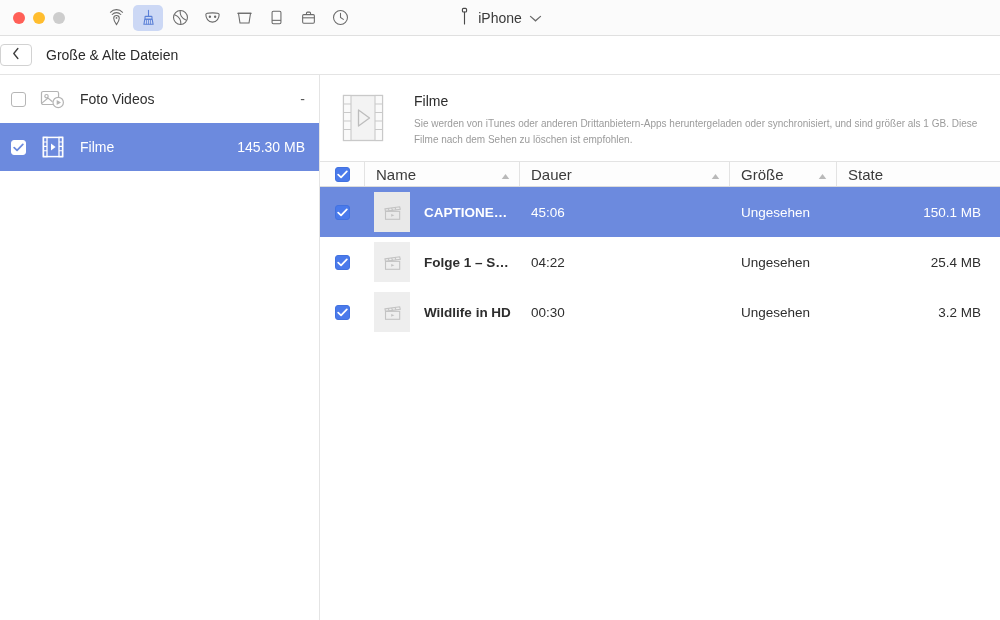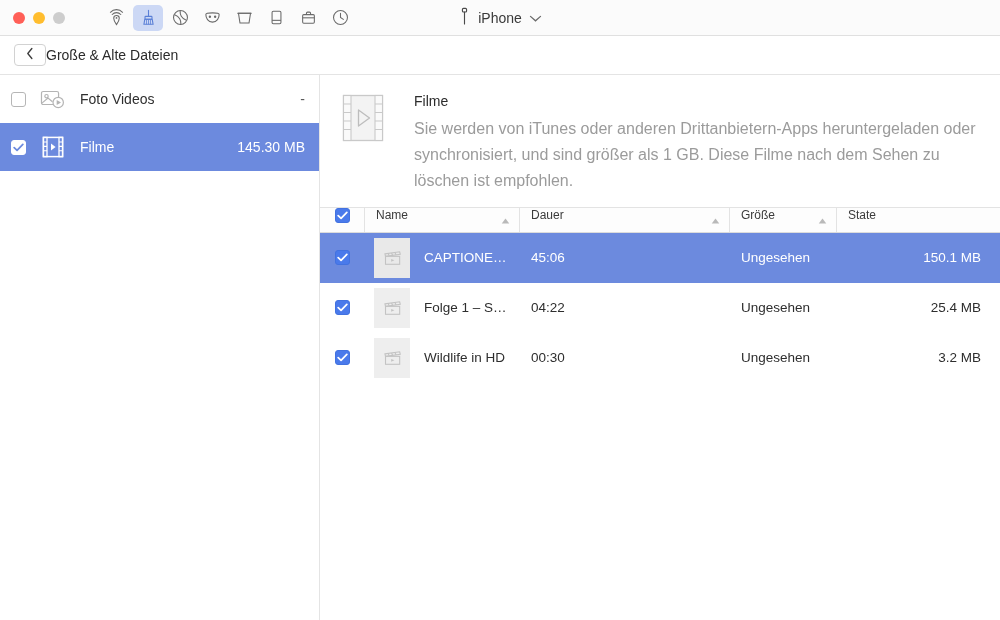--- a/index.html
+++ b/index.html
@@ -44,21 +44,21 @@
   .device > * { pointer-events: auto; }
   .device-label { font-size: 14px; color: #3a3a3a; }
   .chev { display: block; }
 
   
   .crumbbar {
     height: 39px;
     background: #ffffff;
     border-bottom: 1px solid #e4e4e4;
     display: flex; align-items: center;
-    padding-left: 14px; 
+    gap: 14px;
   }
   .backbtn {
     width: 32px; height: 22px;
     border: 1px solid #d2d2d2; border-radius: 4px;
     background: #fff;
     display: flex; align-items: center; justify-content: center;
     cursor: default;
   }
   .crumbtitle { font-size: 14px; color: #2b2b2b; }
 
@@ -100,52 +100,52 @@
   .cb.on.onwhite { background: #ffffff; border-color: #ffffff; }
   .cb svg { display: block; }
 
   
   .main { flex: 1 1 auto; height: 545px; background: #fff; position: relative; }
 
   .headblock { display: flex; padding: 16px 20px 0 18px; }
   .bigicon { flex: 0 0 54px; margin-top: 2px; }
   .headtext { margin-left: 22px; padding-top: 2px; }
   .headtitle { font-size: 14px; color: #2b2b2b; margin-bottom: 7px; }
-  .headdesc { font-size: 16px; color: #9b9b9b; line-height: 1.62; max-width: 580px; }
+  .headdesc { font-size: 10px; color: #9b9b9b; line-height: 1.62; max-width: 580px; }
 
   
   .table { margin-top: 13px; }
   .thead {
     height: 26px;
     background: #fdfdfd;
     border-top: 1px solid #e3e3e3;
     border-bottom: 1px solid #dcdcdc;
     display: flex; align-items: stretch;
   }
   .th {
-    display: flex; align-items: flex-start;
-    font-size: 12px; color: #3b3b3b;
+    display: flex; align-items: center;
+    font-size: 15px; color: #3b3b3b;
     border-right: 1px solid #e3e3e3;
     padding-left: 11px; position: relative;
     cursor: default;
   }
   .th.cbcol { justify-content: center; padding-left: 0; }
   .th .sort { position: absolute; right: 9px; top: 50%; transform: translateY(-50%); }
   .th:last-child { border-right: none; }
 
   .trow {
     height: 50px;
     display: flex; align-items: center;
     font-size: 13.5px; color: #2e2e2e;
     cursor: default;
   }
   .trow.sel { background: #6c8ade; color: #ffffff; }
   .cell { display: flex; align-items: center; height: 100%; overflow: hidden; }
   .cell.cbcol { justify-content: center; }
-  .cell.name { padding-left: 0; }
+  .cell.name { padding-left: 0; font-weight: bold; }
   .thumb {
     width: 36px; height: 40px; background: #eeeeee;
     display: flex; align-items: center; justify-content: center;
     flex: 0 0 36px; margin-left: 9px;
   }
   .trow.sel .thumb { background: #e9e9e9; }
   .nametext {
     margin-left: 14px; white-space: nowrap; overflow: hidden;
     text-overflow: ellipsis;
   }

